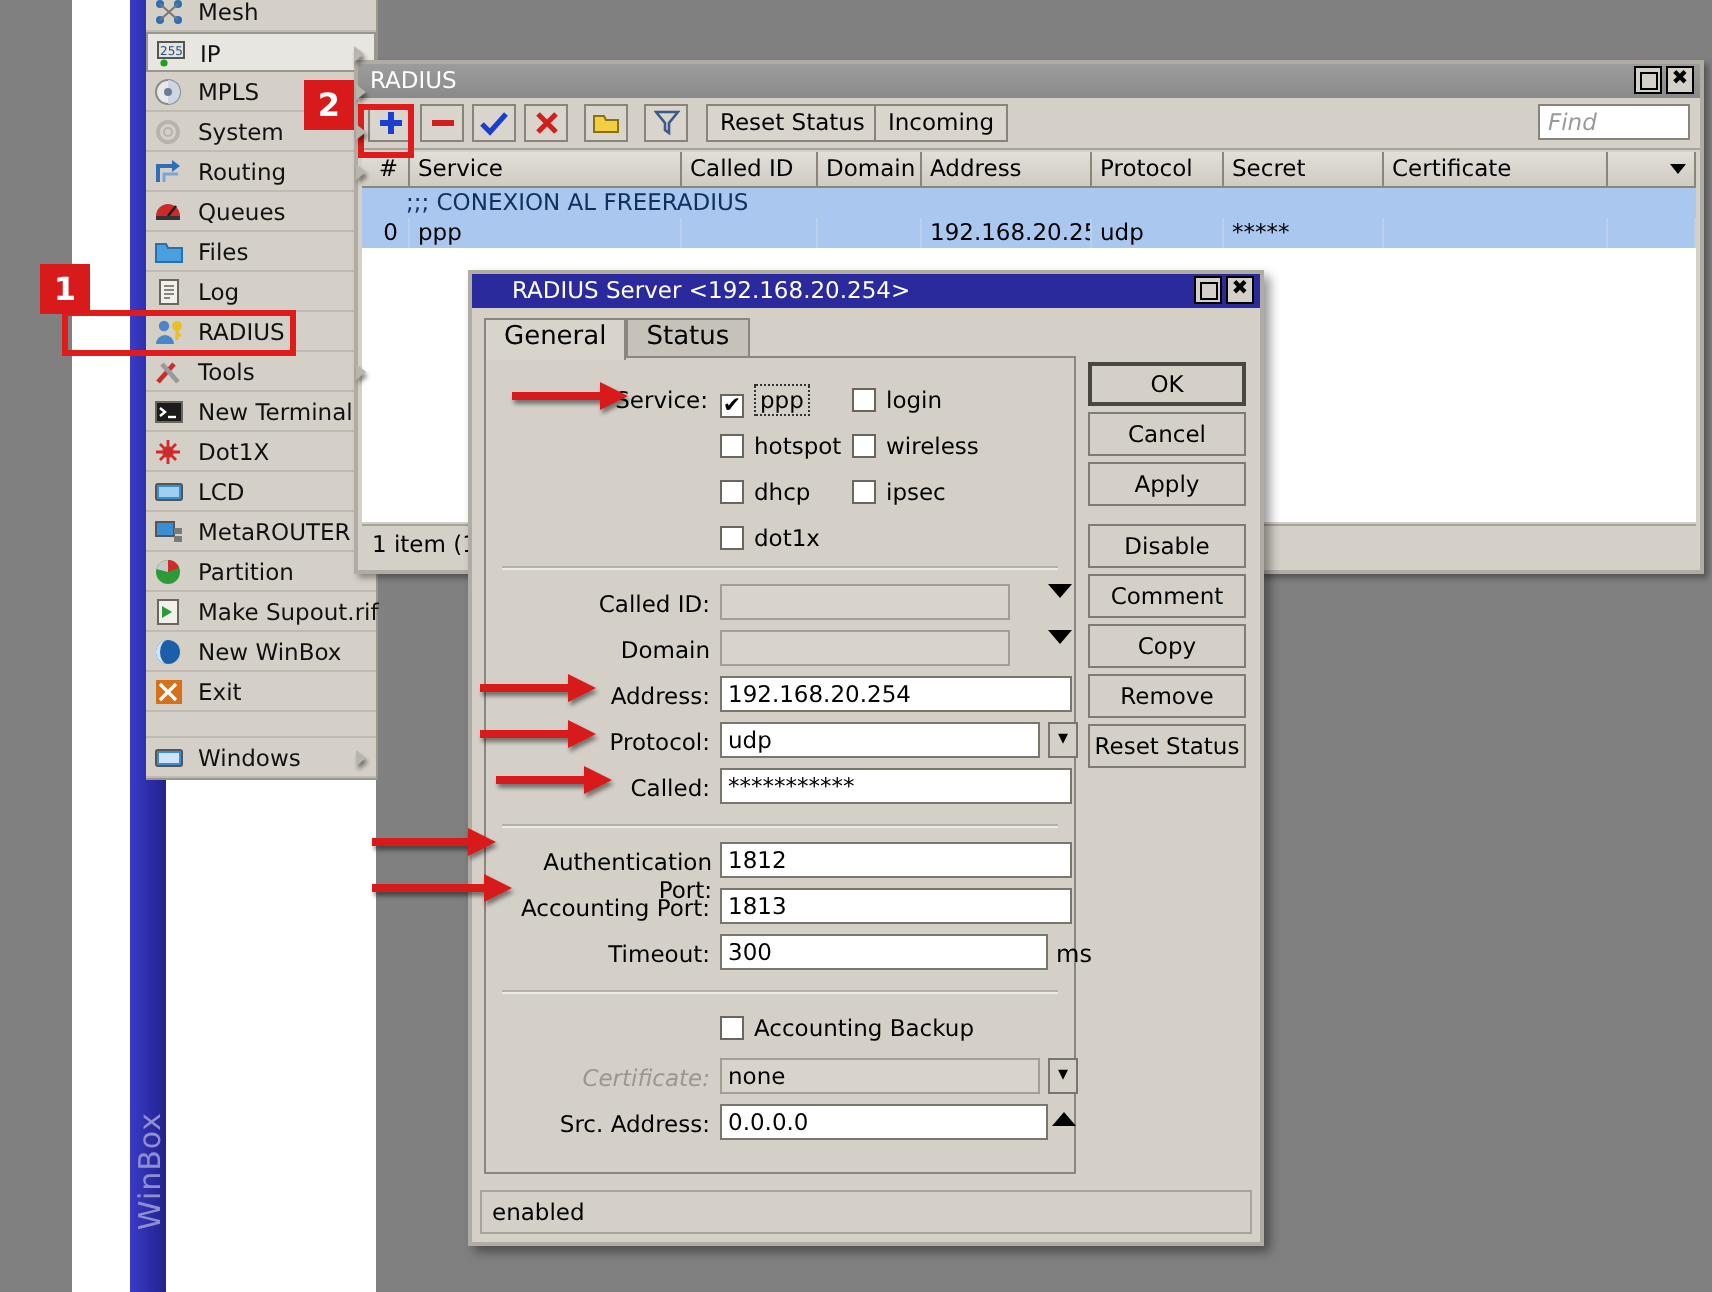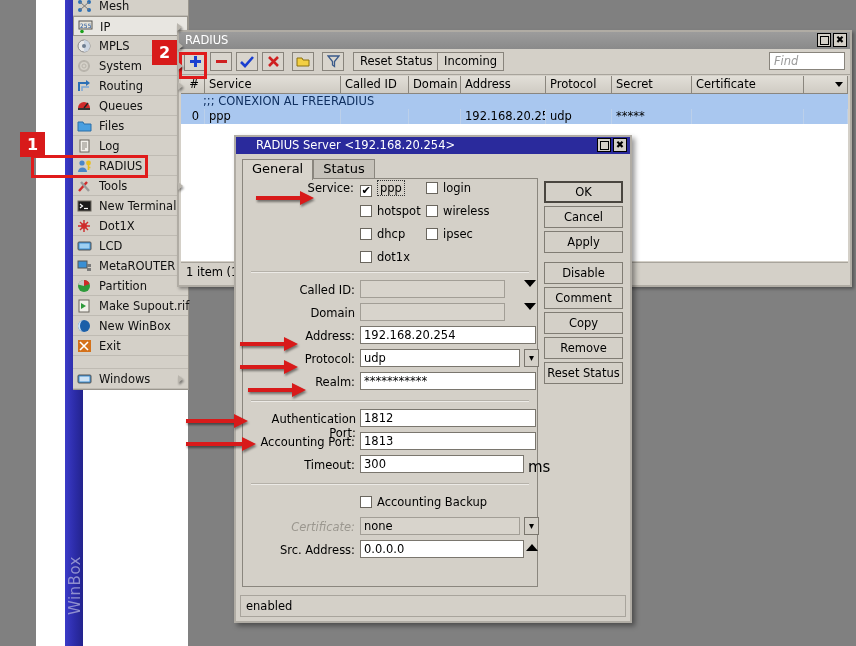--- a/index.html
+++ b/index.html
@@ -137,21 +137,21 @@
   #tabs{position:absolute;left:6px;top:22px;display:flex;}
   .tab{
     height:19px;line-height:18px;padding:0 9px;font-size:13px;
     border:1px solid #8a867e;border-bottom:0;box-sizing:border-box;
     background:#c6c2ba;color:#000;
   }
   .tab.active{background:#d8d4cc;position:relative;z-index:3;padding-bottom:2px;height:21px;}
   #dlg-panel{
     position:absolute;left:6px;top:41px;width:296px;bottom:34px;
     border:1px solid #8a867e;background:#d4d0c8;box-sizing:border-box;
-    padding-top:0;
+    padding-top:12px;
   }
   .svc-grid{position:relative;height:86px;}
   .svc-label{position:absolute;left:-1px;top:2px;width:112px;text-align:right;font-size:11.5px;}
   .cb{position:absolute;font-size:11.5px;line-height:14px;white-space:nowrap;}
   .cb .box{
     display:inline-block;width:12px;height:12px;background:#fff;
     border:1px solid #6a665e;vertical-align:-2px;margin-right:5px;
     box-sizing:border-box;text-align:center;line-height:10px;font-size:11px;color:#000;
   }
   .cb .txt.focus{border:1px dotted #333;padding:0 2px;}
@@ -173,21 +173,21 @@
   .caret{
     position:absolute;top:1px;width:0;height:0;
     border-left:6px solid transparent;border-right:6px solid transparent;
     border-top:7px solid #000;
   }
   .spin{
     position:absolute;left:281px;top:1px;width:15px;height:18px;
     background:#d4d0c8;border:1px solid #7a766e;box-sizing:border-box;
     text-align:center;font-size:10px;line-height:16px;
   }
-  .unit{position:absolute;left:285px;top:4px;font-size:15px;}
+  .unit{position:absolute;left:285px;top:4px;font-size:12px;}
   .uparrow{
     position:absolute;left:283px;top:5px;width:0;height:0;
     border-left:6px solid transparent;border-right:6px solid transparent;
     border-bottom:7px solid #000;
   }
   
   #dlg-buttons{position:absolute;right:7px;top:44px;width:79px;}
   .dbtn{
     height:22px;margin-bottom:3px;background:#d4d0c8;
     border:1px solid #807c74;box-sizing:border-box;
@@ -584,21 +584,21 @@
       <div class="finput" style="width:176px">192.168.20.254</div>
     </div>
 
     <div class="frow">
       <div class="flabel">Protocol:</div>
       <div class="finput" style="width:160px">udp</div>
       <div class="spin">▾</div>
     </div>
 
     <div class="frow">
-      <div class="flabel">Realm:</div>
+      <div class="flabel">Called:</div>
       <div class="finput" style="width:176px">***********</div>
     </div>
 
     <div class="sep"></div>
 
     <div class="frow">
       <div class="flabel" style="width:114px;left:-1px">Authentication Port:</div>
       <div class="finput" style="width:176px">1812</div>
     </div>
 

